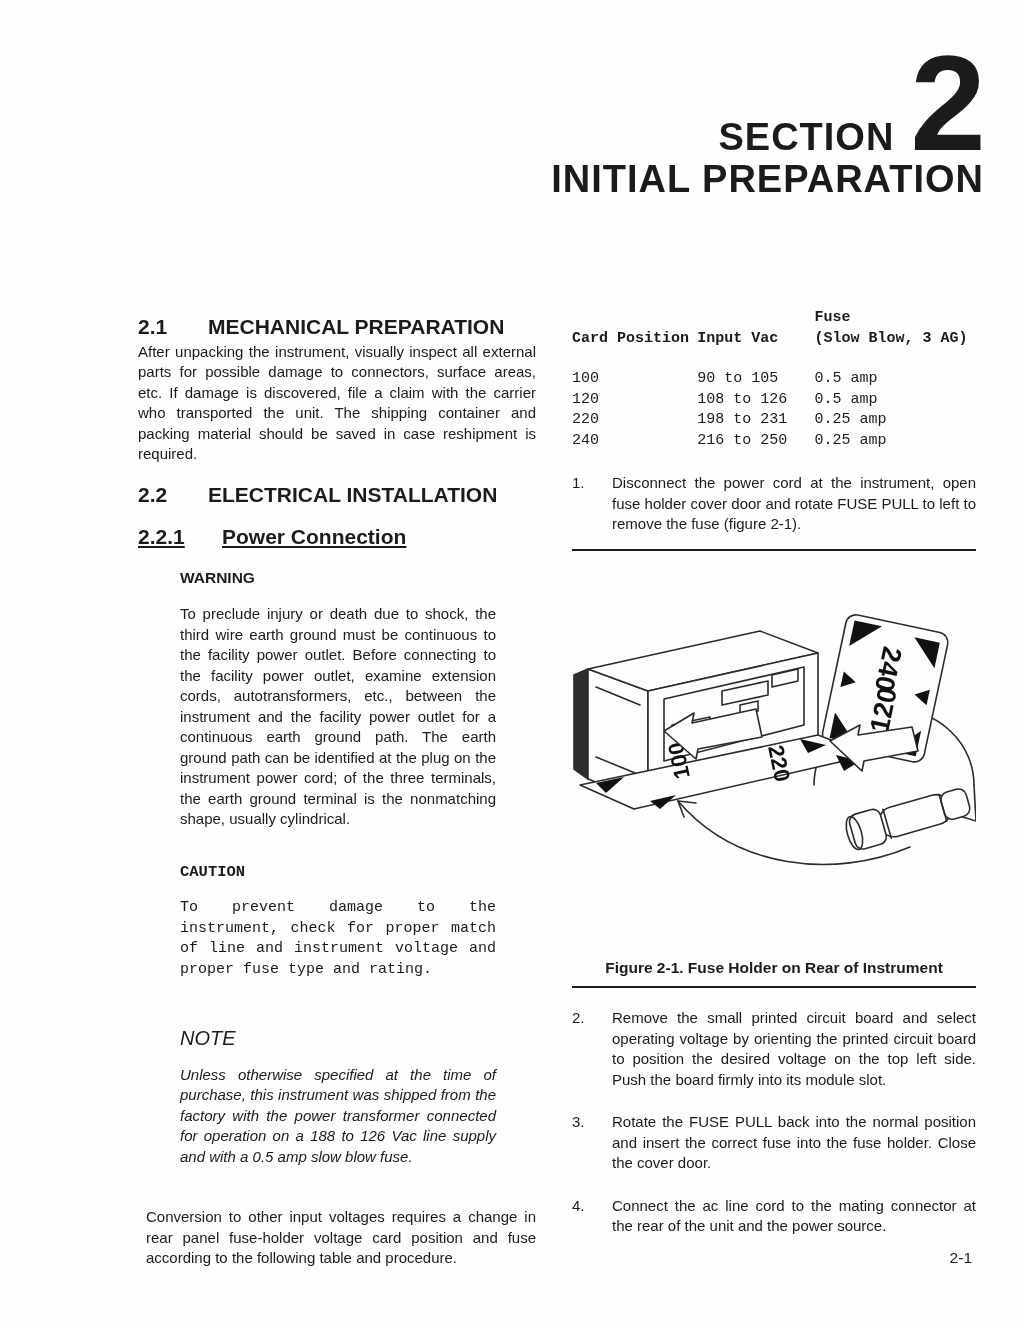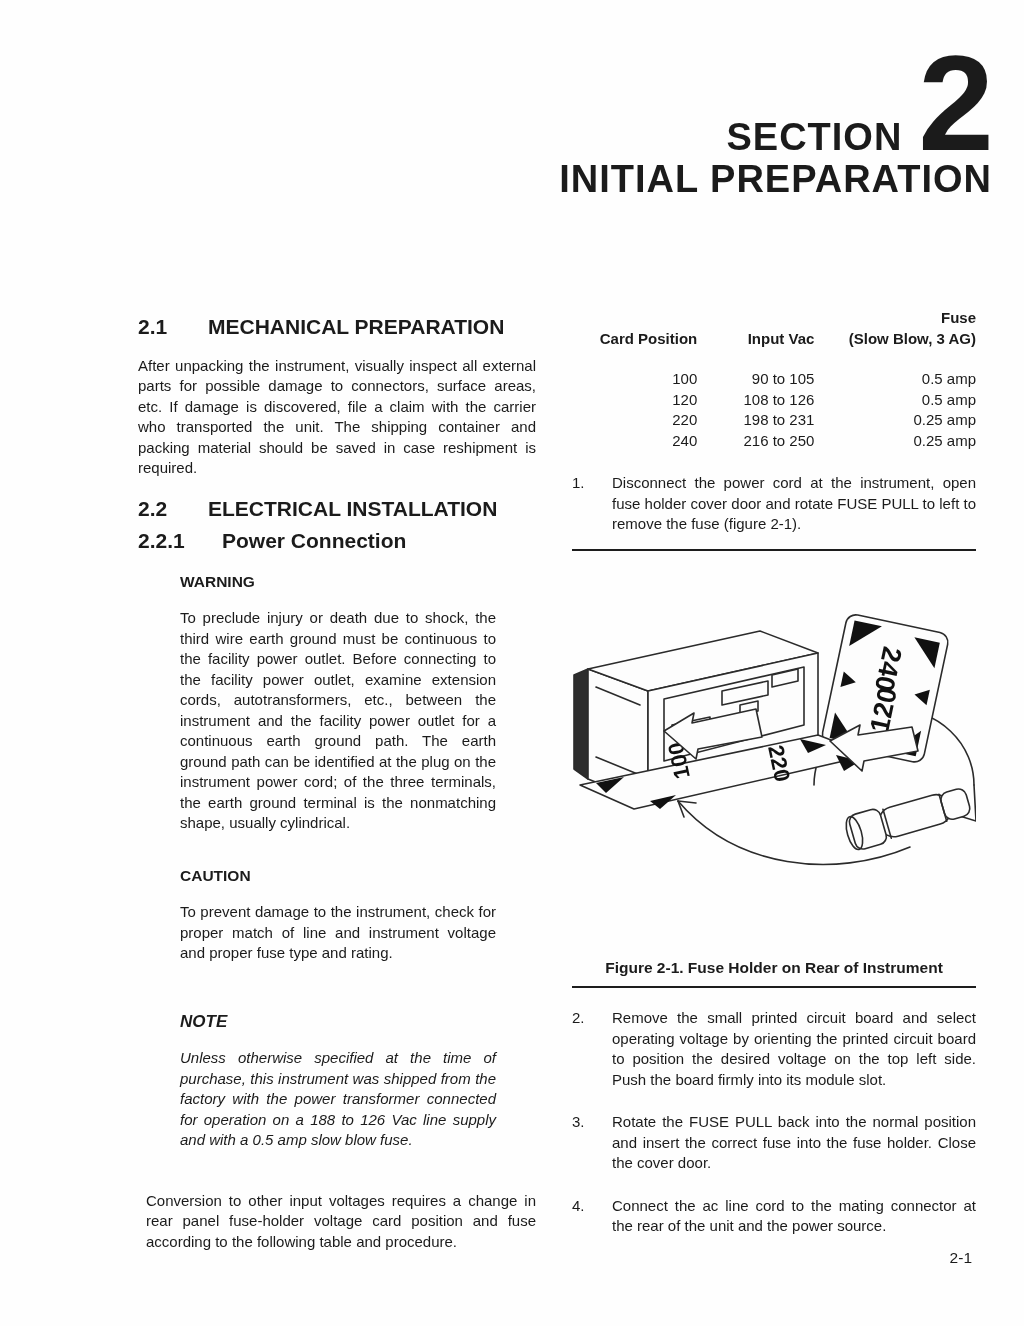--- a/index.html
+++ b/index.html
@@ -3,44 +3,44 @@
 <meta charset="utf-8">
 <style>
   html,body { margin:0; padding:0; background:#e8e8e8; }
   .page {
     position:relative; width:1024px; height:1326px; margin:0 auto;
     background:#fefefe; color:#1b1b1b;
     font-family:"Liberation Sans", sans-serif;
     font-size:15px; line-height:20.5px; overflow:hidden;
   }
   
-  .header { position:absolute; top:50px; right:32px; text-align:right; }
+  .header { position:absolute; top:50px; right:40px; text-align:right; }
   .header .row1 { display:flex; align-items:baseline; justify-content:flex-end; gap:16px; }
   .section-word { font-weight:bold; font-size:38px; letter-spacing:1px; line-height:1; }
   .big-num { font-weight:bold; font-size:136px; line-height:.78; letter-spacing:-2px; }
   .doc-title { font-weight:bold; font-size:38px; letter-spacing:1px; line-height:1; margin-top:4px;text-align:right; }
   
   .col-left  { position:absolute; left:138px; top:317px; width:398px; }
   .col-right { position:absolute; left:572px; top:308px; width:404px; }
   
   .h-num { font-weight:bold; }
   .sec-head { display:flex; font-weight:bold; font-size:21px;gap:28px; }
   .sec-head .h-num { width:42px; flex:none; }
   .sec-head.sub .h-num { width:56px; }
-  .para { text-align:justify; margin-top:18px; }
+  .para { text-align:justify; margin-top:4px; }
   .advisory { margin-left:42px; margin-right:40px; }
   .adv-label { font-weight:bold; font-size:15.5px; }
   .adv-body { text-align:justify; margin-top:16px; }
-  .note .adv-label { font-style:italic; font-weight:bold; font-size:17px; }
+  .note .adv-label { font-style:italic; font-weight:normal; font-size:20px; }
   .note .adv-body { font-style:italic; }
-  .mt20 { margin-top:20px; } .mt22 { margin-top:12px; } .mt32 { margin-top:32px; }
+  .mt20 { margin-top:20px; } .mt22 { margin-top:22px;text-decoration:underline; } .mt32 { margin-top:32px;font-family:Liberation Mono, monospace; }
   .mt40 { margin-top:40px;margin-left:8px; } .mt48 { margin-top:48px; }
   
   .vtable { width:100%; border-collapse:collapse; }
-  .vtable td { text-align:right; padding:0; vertical-align:bottom; }
+  .vtable td { text-align:left; padding:0; vertical-align:bottom;font-family:Liberation Mono, monospace; }
   .vtable .hdr { font-weight:bold; }
   .vtable .c1 { width:31%; } .vtable .c2 { width:29%; } .vtable .c3 { width:40%; }
   .vtable tr.body-first td { padding-top:20px; }
   
   .step { display:flex; margin-top:22px; }
   .step-num { width:40px; flex:none; }
   .step-text { flex:1; text-align:justify; }
   .rule { border:none; border-top:2px solid #1d1d1d; margin:14px 0 0 0; }
   .rule2 { margin-top:8px; }
   .fig-caption { text-align:center; font-weight:bold; font-size:15.5px; margin-top:7px; }

